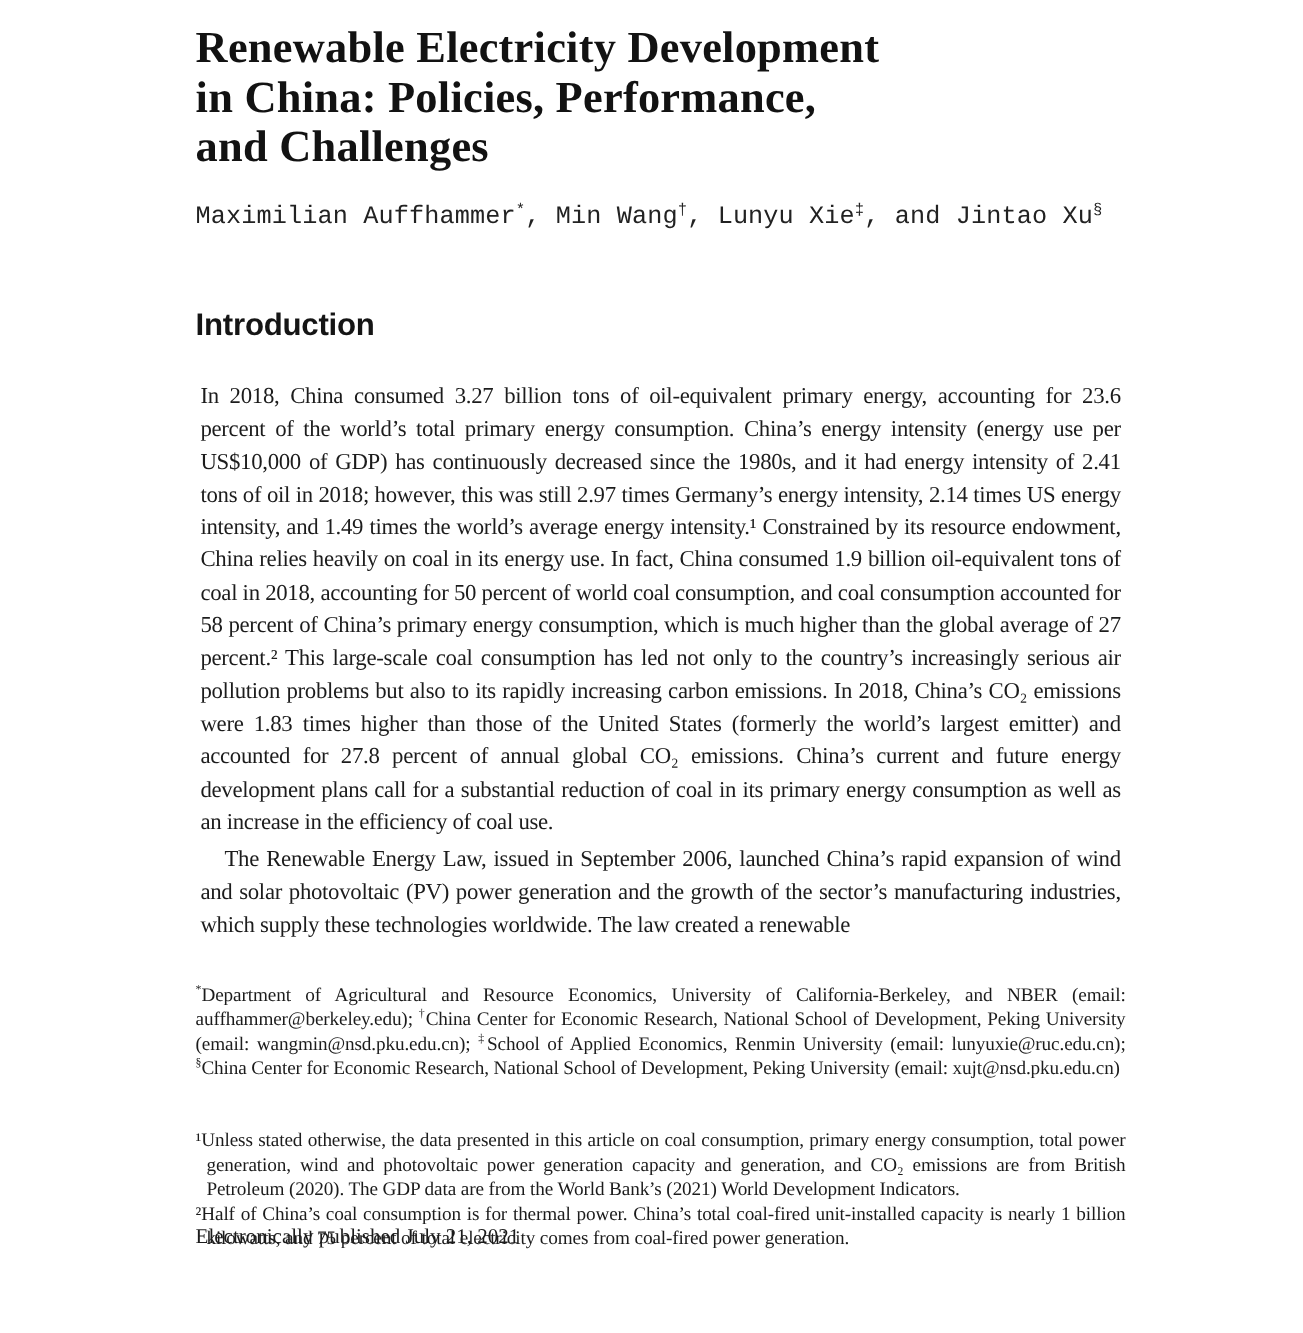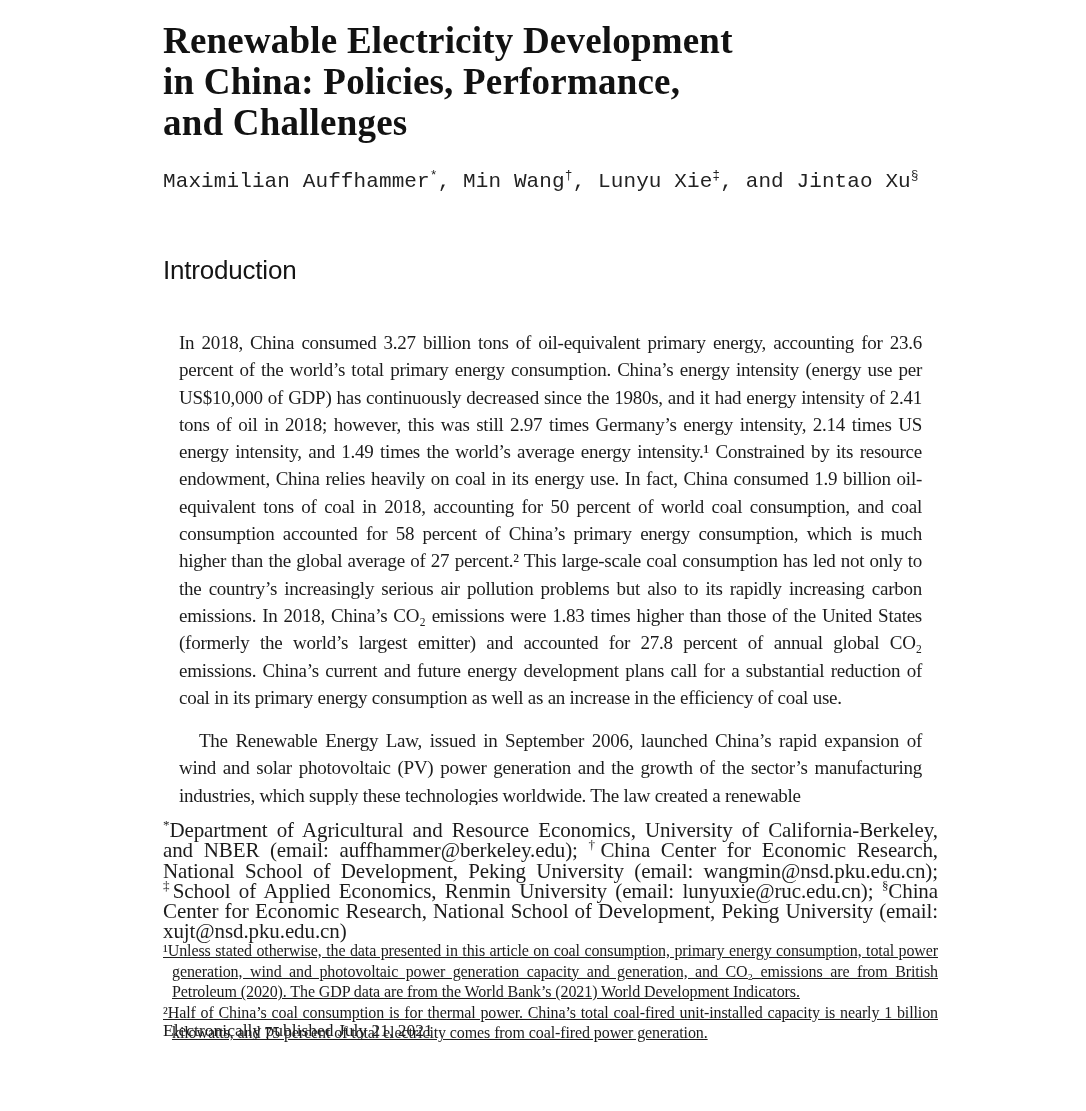--- a/index.html
+++ b/index.html
@@ -42,48 +42,48 @@
   }
   .authors sup { font-size: 62%; }
 
   .section-heading {
     position: absolute;
     left: 163px;
     top: 255px;
     margin: 0;
     font-family: "Liberation Sans", "DejaVu Sans", sans-serif;
     font-size: 26px;
-    font-weight: 400;
+    font-weight: 700;
     color: #151515;
     letter-spacing: -0.2px;
   }
 
   .body-text {
     position: absolute;
     left: 163px;
     top: 313px;
     width: 775px;
     height: 492px;
     overflow: hidden;
     text-align: justify;
     font-size: 19px;
     line-height: 27.3px;
     letter-spacing: -0.25px;
     color: #1c1c1c;
   }
-  .para { margin: 16px; }
+  .para { margin: 4px; }
   .para.indent { text-indent: 20px; }
 
   .affiliations {
     position: absolute;
     left: 163px;
     top: 820px;
     width: 775px;
     text-align: justify;
-    font-size: 21px;
+    font-size: 16px;
     line-height: 20.3px;
     letter-spacing: -0.1px;
     color: #1c1c1c;
   }
   .affiliations sup { font-size: 62%; }
 
   .footnotes {
     position: absolute;
     left: 163px;
     top: 941px;
@@ -91,21 +91,20 @@
     text-align: justify;
     font-size: 16px;
     line-height: 20.6px;
     letter-spacing: -0.1px;
     color: #1c1c1c;
   }
   .footnote {
     margin: 0;
     padding-left: 9px;
     text-indent: -9px;
-    text-decoration: underline;
   }
 
   .published {
     position: absolute;
     left: 163px;
     top: 1020px;
     font-size: 17.5px;
     color: #1c1c1c;
   }
 </style>

